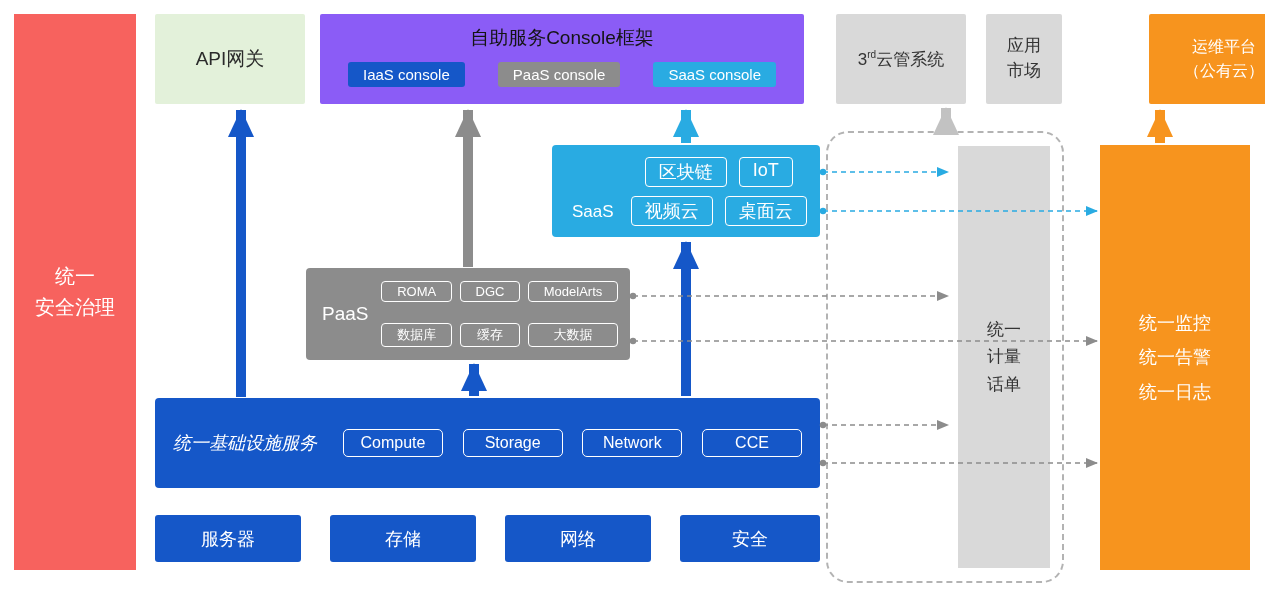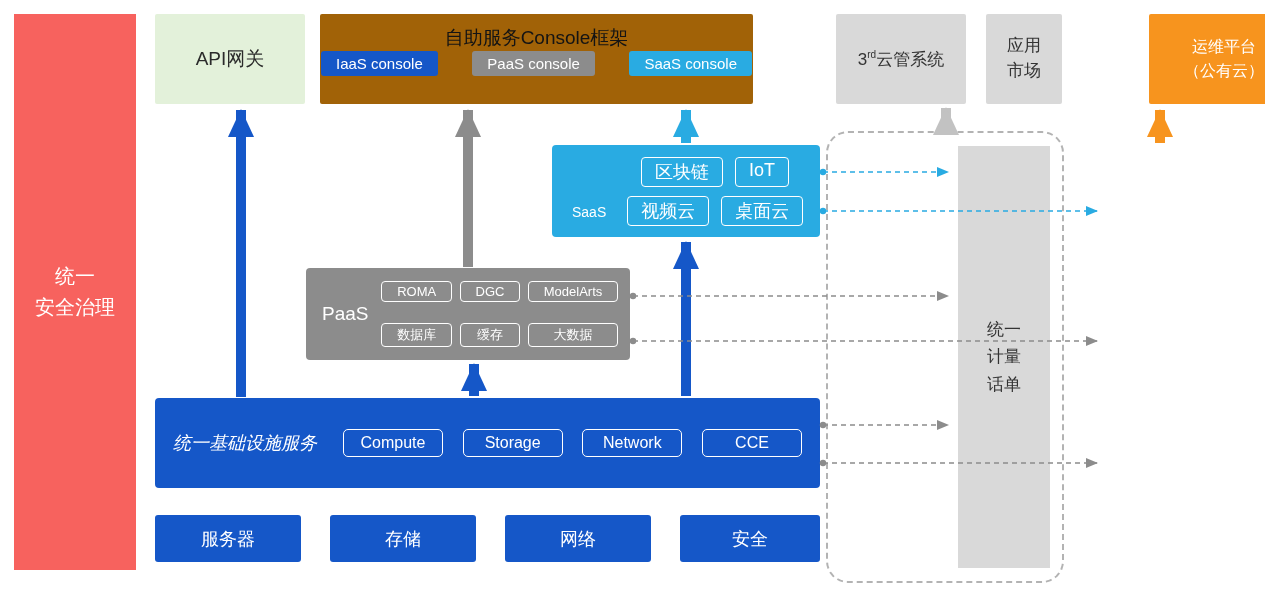--- a/index.html
+++ b/index.html
@@ -6,40 +6,40 @@
   body { background:#ffffff; font-family:"Liberation Sans","DejaVu Sans",sans-serif; }
   .canvas { position:relative; width:1265px; height:605px; background:#ffffff; overflow:hidden; }
   .abs { position:absolute; }
   .center { display:flex; align-items:center; justify-content:center; }
   .pre { white-space:pre-line; }
 
   .red-bar { left:14px; top:14px; width:122px; height:556px; background:#f7625e; color:#fff;
              font-size:20px; text-align:center; line-height:1.55; }
   .api-gw  { left:155px; top:14px; width:150px; height:90px; background:#e3f1da; color:#2b2b2b;
              font-size:19px; border-radius:2px; }
-  .console { left:320px; top:14px; width:433px; height:90px; background:#a16207; border-radius:2px;
+  .console { left:320px; top:14px; width:484px; height:90px; background:#8b5cf6; border-radius:2px;
              display:flex; flex-direction:column; align-items:stretch; }
   .console-title { color:#141414; font-size:19px; text-align:center; margin-top:11px; }
-  .console-btns  { display:flex; justify-content:space-between; padding:0 1px; }
+  .console-btns  { display:flex; justify-content:space-between; padding:0 28px; margin-top:11px; }
   .console-btn   { color:#fff; font-size:15px; padding:4px 15px; border-radius:3px; }
   .btn-iaas { background:#1557c8; }
   .btn-paas { background:#8c8c8c; }
   .btn-saas { background:#29abe2; }
 
   .third-party { left:836px; top:14px; width:130px; height:90px; background:#d9d9d9; color:#333;
                  font-size:17px; border-radius:2px; }
   .third-party sup { font-size:10px; }
   .app-market { left:986px; top:14px; width:76px; height:90px; background:#d9d9d9; color:#333;
                 font-size:17px; text-align:center; line-height:1.45; border-radius:2px; }
   .ops { left:1149px; top:14px; width:150px; height:90px; background:#f7941e; color:#fff;
          font-size:16px; text-align:center; line-height:1.5; border-radius:2px; }
 
   .saas-box { left:552px; top:145px; width:268px; height:92px; background:#29abe2; border-radius:4px;
               color:#fff; display:flex; align-items:center; padding:0 12px 0 20px; gap:16px; }
-  .saas-label { font-size:14px;margin-top:42px; }
+  .saas-label { font-size:17px;margin-top:42px; }
   .chip-rows { display:flex; flex-direction:column; gap:9px; flex:1; align-items:center; }
   .chip-row  { display:flex; gap:12px; justify-content:center; }
   .chip { border:1.5px solid #fff; border-radius:4px; padding:2px 13px; font-size:18px; color:#fff;
           text-align:center; white-space:nowrap; }
 
   .paas-box { left:306px; top:268px; width:324px; height:92px; background:#8c8c8c; border-radius:4px;
               color:#fff; display:flex; align-items:center; padding:0 12px 0 16px; gap:13px; }
   .paas-label { font-size:19px; }
   .paas-grid { display:grid; grid-template-columns:auto auto auto; gap:21px 8px; flex:1; }
   .paas-grid .chip { padding:2px 8px; font-size:13px; }
@@ -133,20 +133,23 @@
 
   <div class="abs center bottom-box bb1">服务器</div>
   <div class="abs center bottom-box bb2">存储</div>
   <div class="abs center bottom-box bb3">网络</div>
   <div class="abs center bottom-box bb4">安全</div>
 
   <div class="abs dashed-area"></div>
   <div class="abs center pre metering-bar">统一
 计量
 话单</div>
+  <div class="abs center pre monitor-bar">统一监控
+统一告警
+统一日志</div>
 
   <svg class="abs arrows" width="1265" height="605" viewBox="0 0 1265 605">
     <defs>
       <marker id="ah-blue" markerWidth="2.8" markerHeight="2.6" refX="2.7" refY="1.3" orient="auto">
         <path d="M0,0 L2.8,1.3 L0,2.6 Z" fill="#1557c8"></path>
         </marker>
       <marker id="ah-gray" markerWidth="2.8" markerHeight="2.6" refX="2.7" refY="1.3" orient="auto">
         <path d="M0,0 L2.8,1.3 L0,2.6 Z" fill="#8c8c8c"></path>
         </marker>
       <marker id="ah-cyan" markerWidth="2.8" markerHeight="2.6" refX="2.7" refY="1.3" orient="auto">

